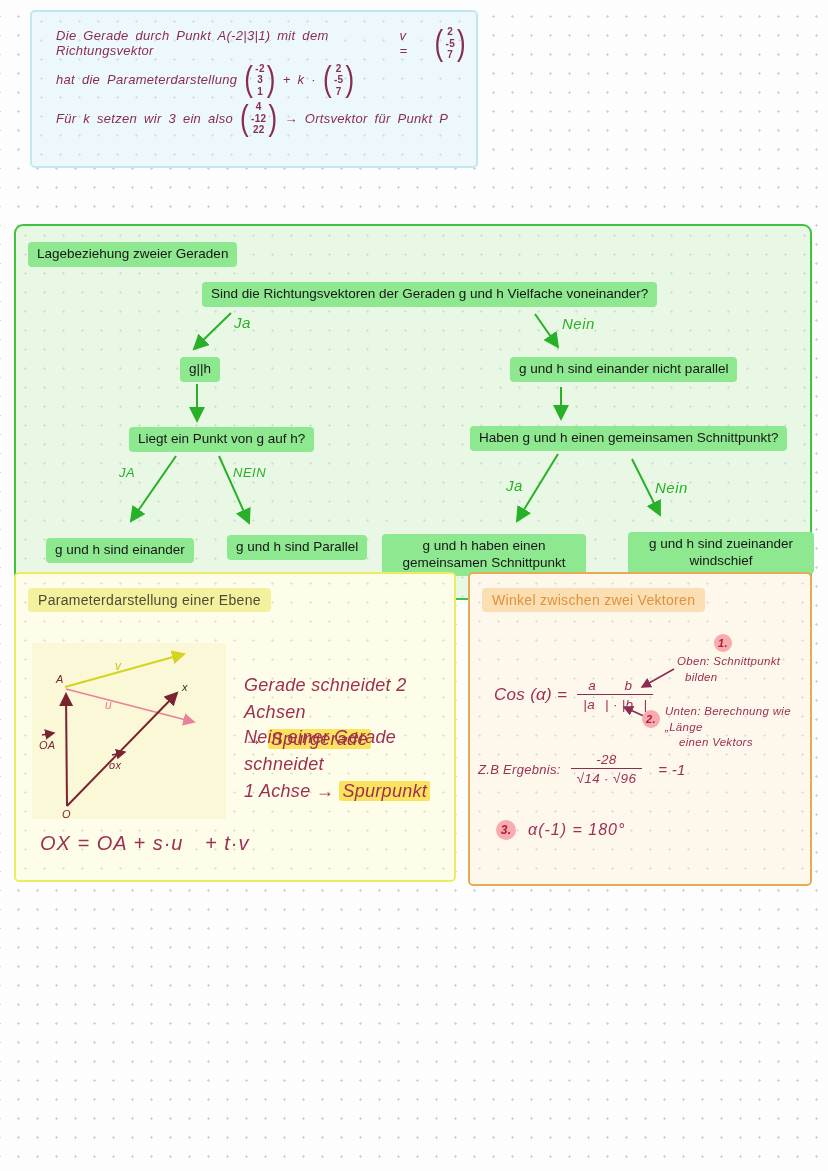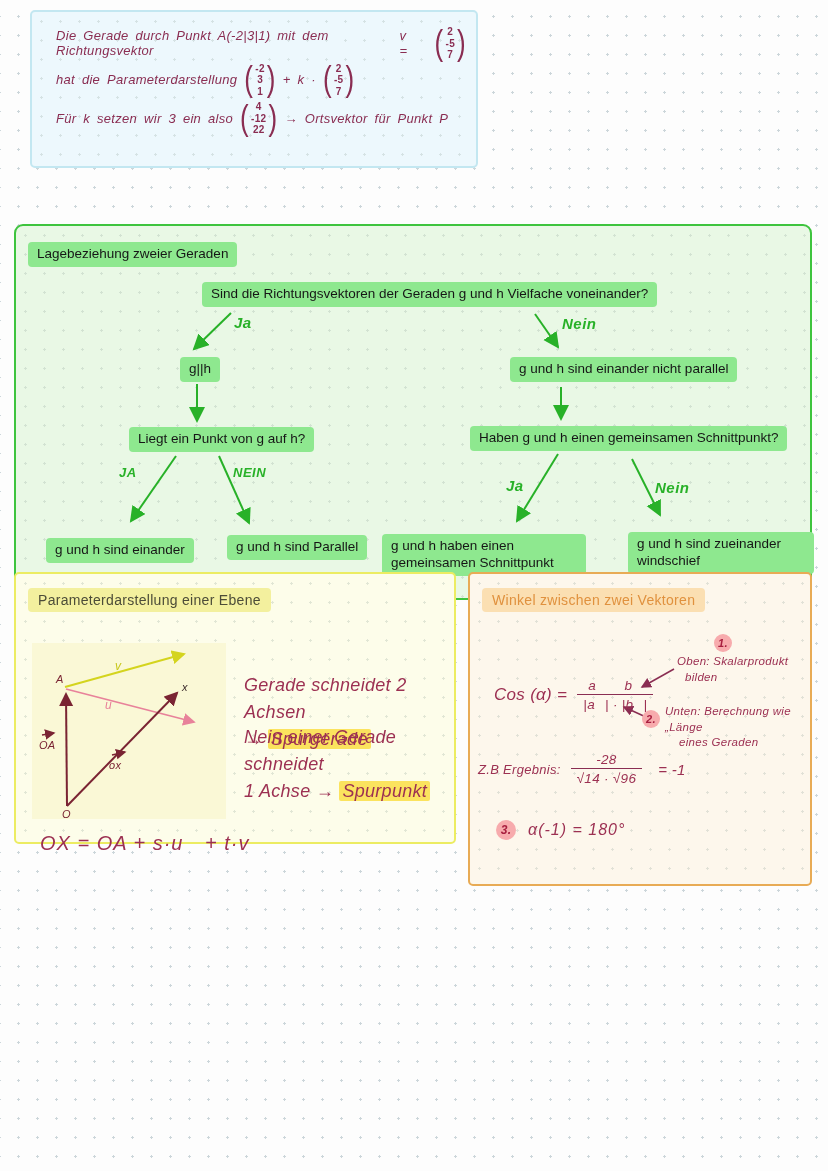--- a/index.html
+++ b/index.html
@@ -21,26 +21,26 @@
   .hw{font-style:italic;letter-spacing:.3px;color:#8a2d52;}
   .blue-note .row{display:flex;align-items:center;gap:7px;font-size:13px;word-spacing:3px;}
   .vec{display:inline-flex;align-items:center;}
   .vec .paren{font-size:26px;font-weight:300;transform:scaleY(1.35);font-style:normal;}
   .vec .col{display:flex;flex-direction:column;align-items:center;font-size:10px;line-height:1.15;padding:0 2px;font-style:normal;font-weight:bold;}
   
   .flow{left:14px;top:180px;width:798px;height:376px;
     background-color:#e9f8e5;border:2px solid #3ec43e;border-radius:9px;margin-top:44px;}
   .gnode{position:absolute;background:#8ee88f;color:#161616;font-size:13.5px;
     padding:4px 9px;border-radius:4px;white-space:nowrap;line-height:1.25;}
-  .gnode.multi{white-space:normal;}
-  .ghand{position:absolute;color:#28b128;font-style:italic;font-size:15px;letter-spacing:.5px;font-weight:bold;}
+  .gnode.multi{white-space:normal;text-align:center;}
+  .ghand{position:absolute;color:#28b128;font-style:italic;font-size:15px;letter-spacing:.5px;font-weight:normal;}
   .ghand.caps{font-size:13px;}
   .flow svg{position:absolute;left:0;top:0;pointer-events:none;}
   
-  .ebene{left:14px;top:572px;width:442px;height:272px;
+  .ebene{left:14px;top:572px;width:442px;height:310px;
     background-color:#fdfdea;border:2px solid #ecec62;color:#9c3052;}
   .chip{position:absolute;font-size:14px;padding:4px 10px;border-radius:4px;}
   .chip.yellow{background:#f3f09e;color:#4c4c38;}
   .chip.orange{background:#fbdfb2;color:#e0913e;}
   .panel{position:absolute;left:16px;top:69px;width:194px;height:176px;background:#faf8d6;}
   .note-block{position:absolute;font-size:18px;line-height:1.5;}
   .hl{background:#fbe35e;padding:0 3px;border-radius:2px;}
   .big-formula{position:absolute;left:24px;top:258px;font-size:20px;letter-spacing:1px;}
   
   .winkel{left:468px;top:572px;width:344px;height:314px;
@@ -209,36 +209,36 @@
       </marker>
     </defs>
     <line x1="204" y1="95" x2="172" y2="113" stroke="#8a2d52" stroke-width="1.5" marker-end="url(#am2)"></line>
     <line x1="178" y1="144" x2="154" y2="133" stroke="#8a2d52" stroke-width="1.5" marker-end="url(#am2)"></line>
   </svg>
 
   <div class="chip orange" style="left:12px;top:14px;font-style:normal">Winkel zwischen zwei Vektoren</div>
 
   <div class="pinknum" style="left:244px;top:60px">1.</div>
   <div class="ann" style="left:207px;top:80px">
-    <span>Oben: Skalarprodukt</span><br>
+    <span>Oben: Schnittpunkt</span><br>
     <span style="margin-left:8px">bilden</span>
   </div>
 
   <div class="cosrow">
     <span class="lhs">Cos (α) =</span>
     <span class="frac">
       <span class="num">a⃗ ∗ b⃗</span>
       <span class="den">|a⃗| · |b⃗|</span>
     </span>
   </div>
 
   <div class="pinknum" style="left:172px;top:136px">2.</div>
   <div class="ann" style="left:195px;top:130px">
     <span>Unten: Berechnung wie „Länge</span><br>
-    <span style="margin-left:14px">eines Geraden</span>
+    <span style="margin-left:14px">einen Vektors</span>
   </div>
 
   <div class="exrow">
     <span class="exlabel">Z.B Ergebnis:</span>
     <span class="frac">
       <span class="num">-28</span>
       <span class="den">√14 · √96</span>
     </span>
     <span class="res">=  -1</span>
   </div>

